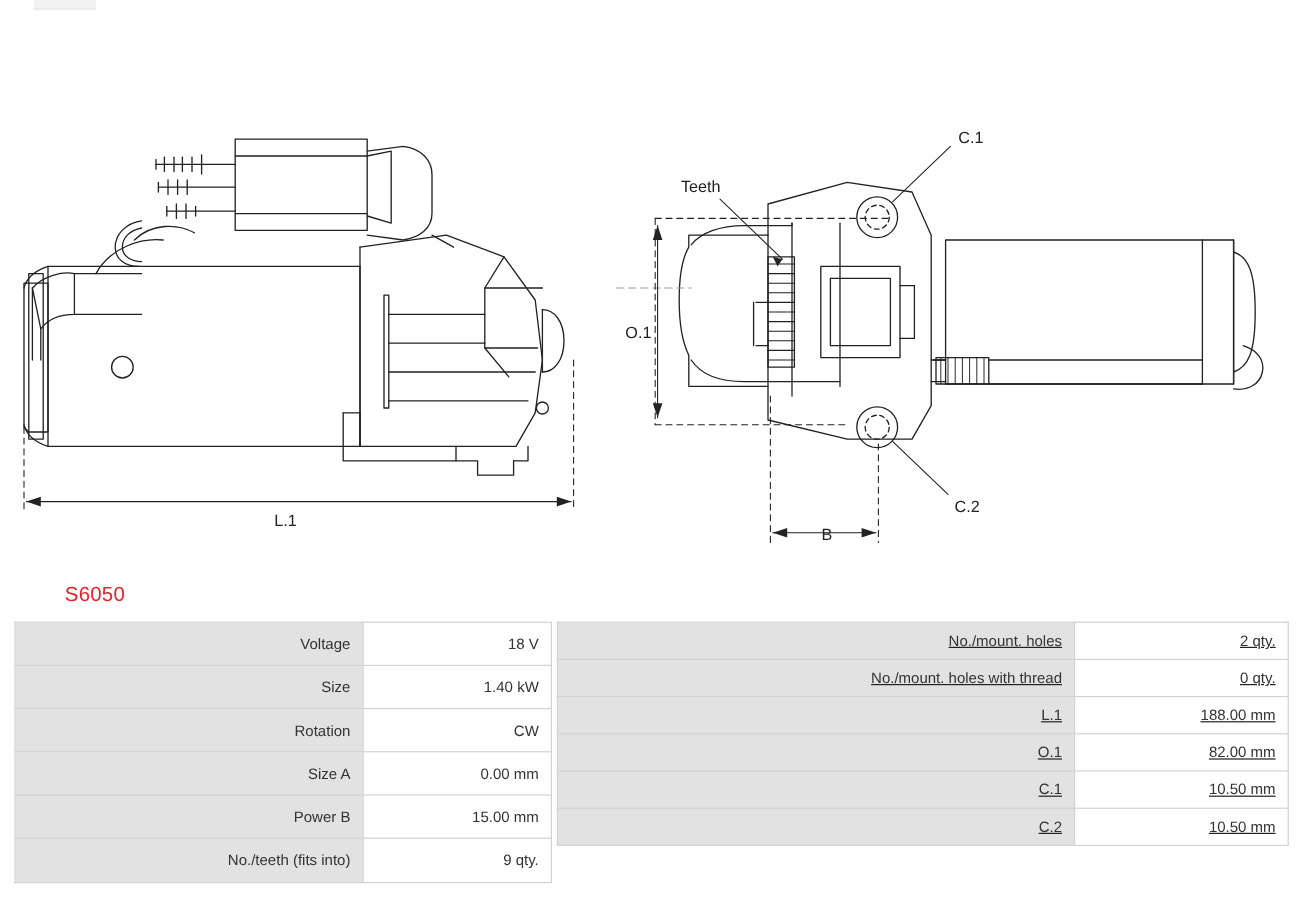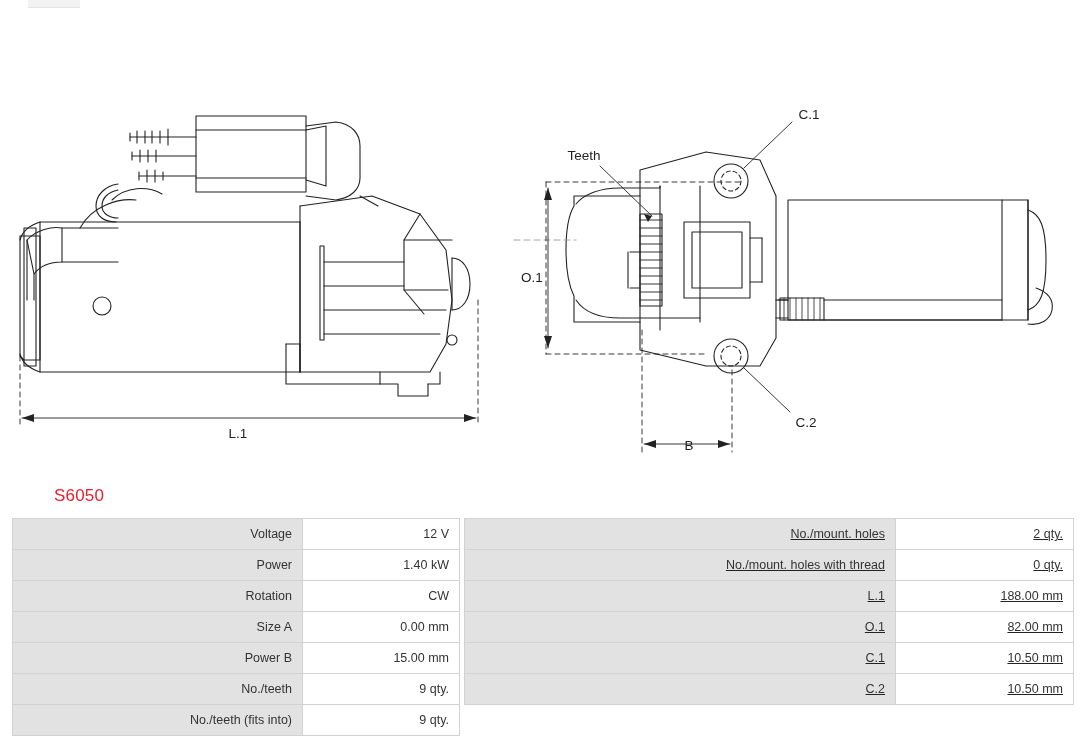--- a/index.html
+++ b/index.html
@@ -278,41 +278,37 @@
     </svg>
   </div>
 
   <div class="part-number">S6050</div>
 
   <div class="spec-wrap">
     <table class="spec left">
       <tbody>
           <tr>
             <td class="label">Voltage</td>
-            <td class="value">12 V</td>
-          </tr>
-          <tr>
-            <td class="label">Power</td>
+            <td class="value">18 V</td>
+          </tr>
+          <tr>
+            <td class="label">Size</td>
             <td class="value">1.40 kW</td>
           </tr>
           <tr>
             <td class="label">Rotation</td>
             <td class="value">CW</td>
           </tr>
           <tr>
             <td class="label">Size A</td>
             <td class="value">0.00 mm</td>
           </tr>
           <tr>
             <td class="label">Power B</td>
             <td class="value">15.00 mm</td>
-          </tr>
-          <tr>
-            <td class="label">No./teeth</td>
-            <td class="value">9 qty.</td>
           </tr>
           <tr>
             <td class="label">No./teeth (fits into)</td>
             <td class="value">9 qty.</td>
           </tr>
         </tbody>
     </table>
     <table class="spec right">
       <tbody>
           <tr>

